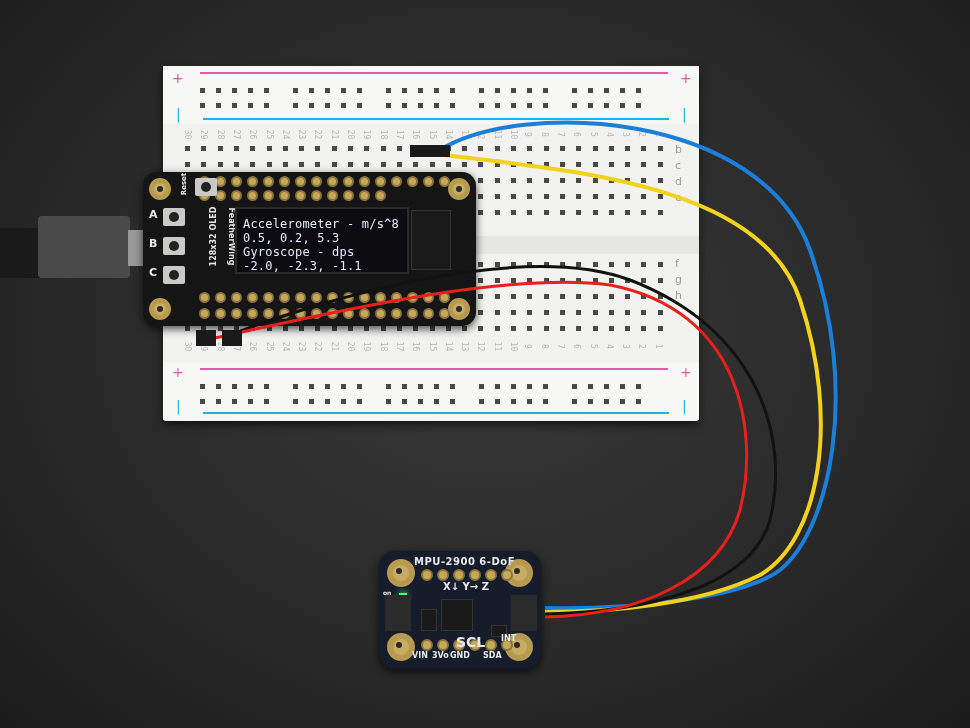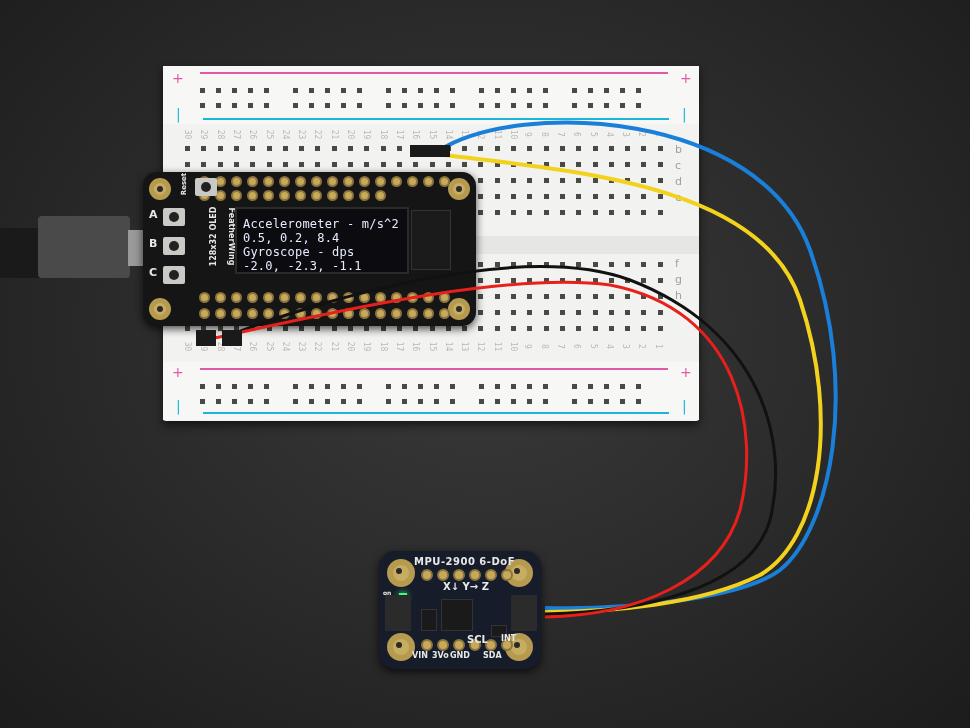--- a/index.html
+++ b/index.html
@@ -613,22 +613,22 @@
   <div class="btn" style="left:20px;top:94px;"></div>
   <div class="silk" style="left:6px;top:36px;font-size:11px;">A</div>
   <div class="silk" style="left:6px;top:65px;font-size:11px;">B</div>
   <div class="silk" style="left:6px;top:94px;font-size:11px;">C</div>
   <div class="silk" style="left:10px;top:60px;font-size:8px;transform:rotate(-90deg);transform-origin:50% 50%;width:120px;text-align:center;">128x32 OLED</div>
   <div class="silk" style="left:28px;top:60px;font-size:8px;transform:rotate(90deg);transform-origin:50% 50%;width:120px;text-align:center;">FeatherWing</div>
   <div class="abs" style="left:268px;top:38px;width:38px;height:58px;background:#1b1b1b;border:1px solid #333;"></div>
 </div>
 <div class="abs oled">
   <div style="padding:8px 0 0 6px;">
-    <div class="oled-line">Accelerometer - m/s^2</div>
-    <div class="oled-line">0.5, 0.2, 8.4</div>
+    <div class="oled-line">Accelerometer - m/s^8</div>
+    <div class="oled-line">0.5, 0.2, 5.3</div>
     <div class="oled-line">Gyroscope - dps</div>
     <div class="oled-line">-2.0, -2.3, -1.1</div>
   </div>
 </div>
 
 <svg class="wires" width="970" height="728">
   <path d="M440,150 C520,100 760,110 810,250 C860,390 830,530 780,570 C740,600 620,610 545,608" fill="none" stroke="#1a7fd8" stroke-width="4"></path>
   <path d="M420,152 C560,170 760,180 800,300 C840,420 820,540 760,575 C700,605 610,612 545,612" fill="none" stroke="#f2d21c" stroke-width="4"></path>
   <path d="M230,335 C320,300 520,240 630,280 C760,330 790,440 770,520 C750,590 640,612 545,614" fill="none" stroke="#111" stroke-width="3"></path>
   <path d="M205,340 C300,320 500,270 610,285 C740,310 760,430 740,510 C720,580 640,615 545,617" fill="none" stroke="#e8201c" stroke-width="3"></path>
@@ -661,16 +661,16 @@
       <div class="pad" style="left: 42px; top: 88px; width: 12px; height: 12px;"></div>
       <div class="pad" style="left: 58px; top: 88px; width: 12px; height: 12px;"></div>
       <div class="pad" style="left: 74px; top: 88px; width: 12px; height: 12px;"></div>
       <div class="pad" style="left: 90px; top: 88px; width: 12px; height: 12px;"></div>
       <div class="pad" style="left: 106px; top: 88px; width: 12px; height: 12px;"></div>
       <div class="pad" style="left: 122px; top: 88px; width: 12px; height: 12px;"></div>
     </div>
   <div class="silk" style="left:33px;top:100px;font-size:8px;">VIN</div>
   <div class="silk" style="left:53px;top:100px;font-size:8px;">3Vo</div>
   <div class="silk" style="left:71px;top:100px;font-size:8px;">GND</div>
-  <div class="silk" style="left:88px;top:83px;font-size:10px;">SCL</div>
+  <div class="silk" style="left:77px;top:83px;font-size:14px;">SCL</div>
   <div class="silk" style="left:104px;top:100px;font-size:8px;">SDA</div>
   <div class="silk" style="left:122px;top:83px;font-size:8px;">INT</div>
 </div>
 
 </body></html>

